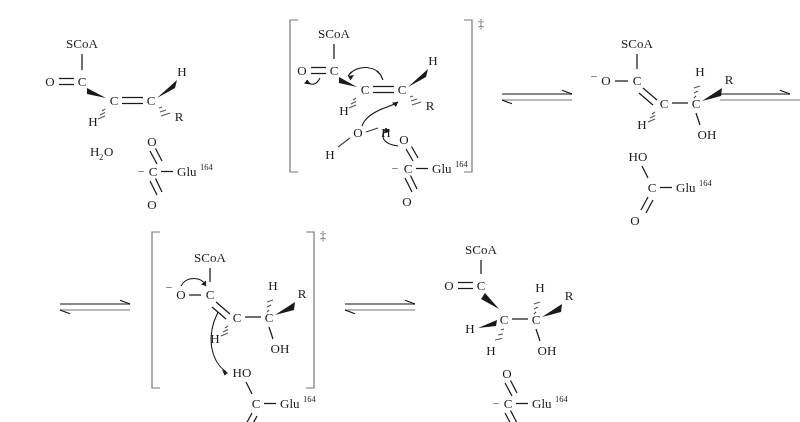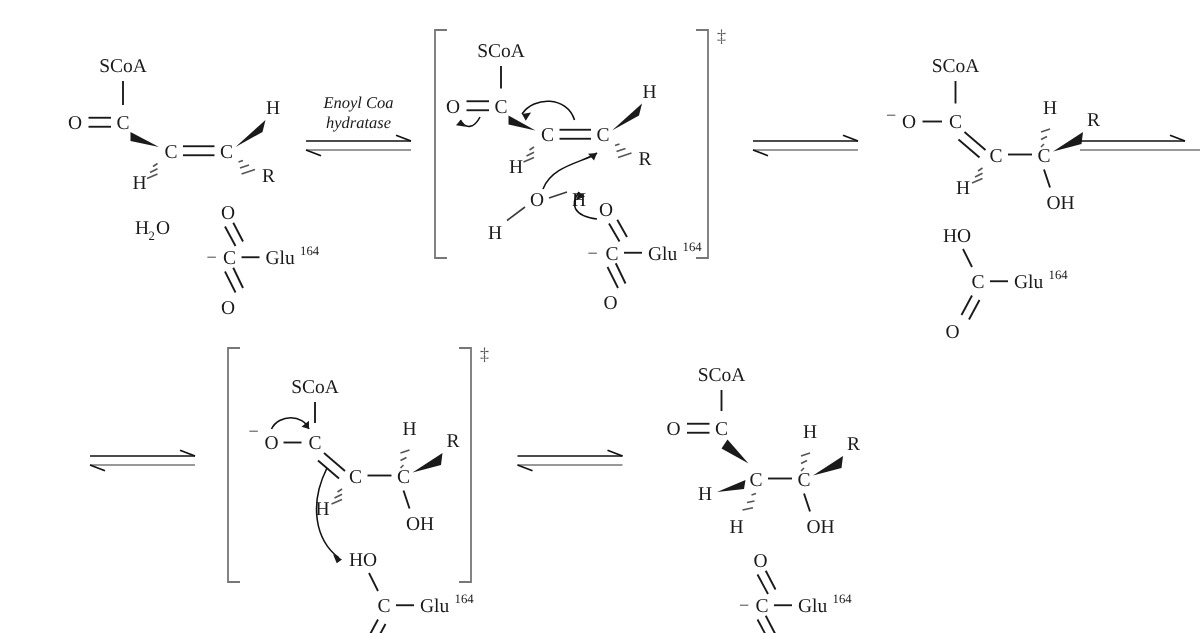--- a/index.html
+++ b/index.html
@@ -87,30 +87,20 @@
         <line class="bond" x1="121" y1="153.5" x2="133" y2="153.5"></line>
         <text class="atom" x="137" y="158" text-anchor="start">Glu</text>
         <text class="sup" x="160" y="152" text-anchor="start">164</text>
         <line class="bond" x1="110" y1="163" x2="117" y2="177"></line>
         <line class="bond" x1="115.5" y1="160.5" x2="122" y2="174"></line>
         <text class="atom" x="112" y="191" text-anchor="middle">O</text>
       </g>
     </svg>
   </div>
 
-  <div class="abs" style="left:196px;top:58px;">
-    <svg width="86" height="55" viewBox="0 0 86 55">
-      <text class="enz" x="43" y="14" text-anchor="middle">Enoyl Coa</text>
-      <text class="enz" x="43" y="27" text-anchor="middle">hydratase</text>
-      <line class="arrowline" x1="8" y1="36" x2="78" y2="36"></line>
-      <path class="arrowline" d="M78,36 L68,32.2" stroke-width="1.4"></path>
-      <line class="arrowline2" x1="8" y1="42" x2="78" y2="42"></line>
-      <path class="arrowline" d="M8,42 L18,45.8" stroke-width="1.4"></path>
-    </svg>
-  </div>
 
   <div class="abs" style="left:286px;top:14px;">
     <svg width="200" height="185" viewBox="0 0 200 185">
 
       <path class="bracket" d="M12,6 L4,6 L4,158 L12,158"></path>
       <path class="bracket" d="M178,6 L186,6 L186,158 L178,158"></path>
       <text class="dagger" x="192" y="14" text-anchor="start">‡</text>
 
       <text class="atom" x="48" y="24" text-anchor="middle">SCoA</text>
       <line class="bond" x1="48" y1="30" x2="48" y2="45"></line>

